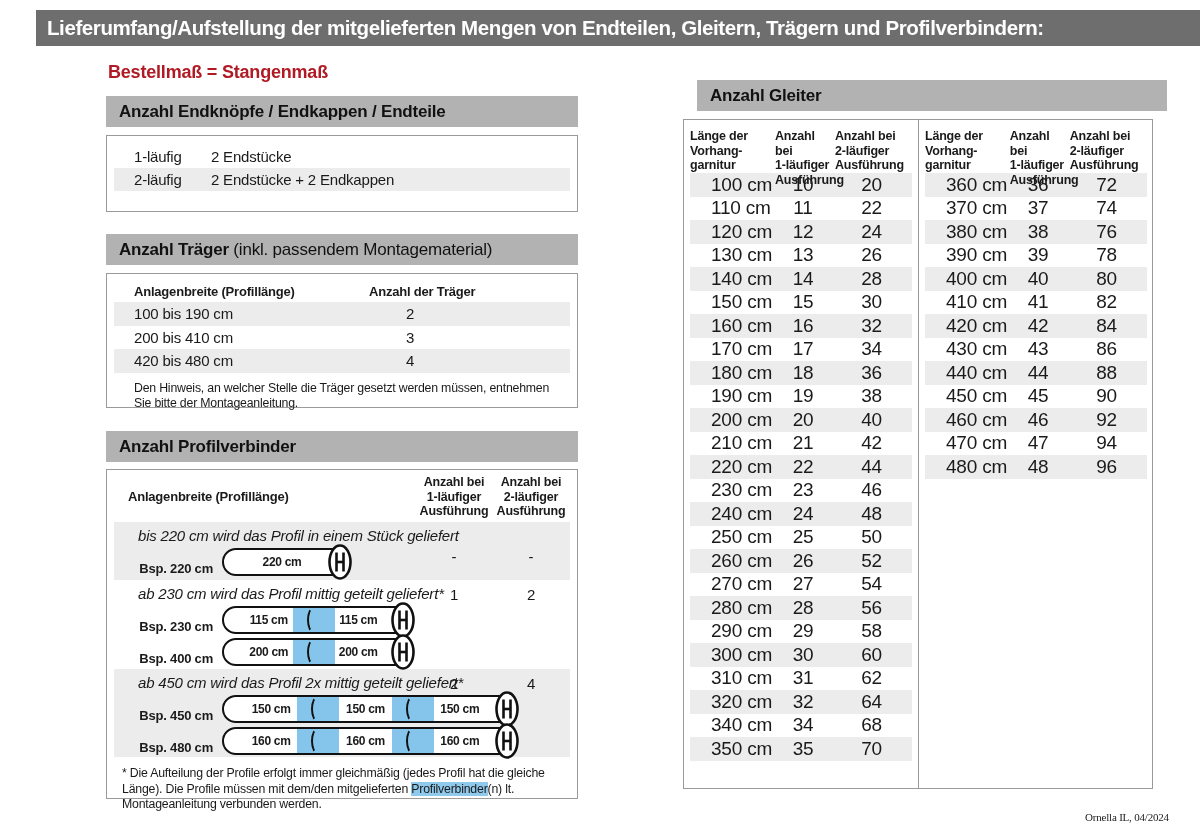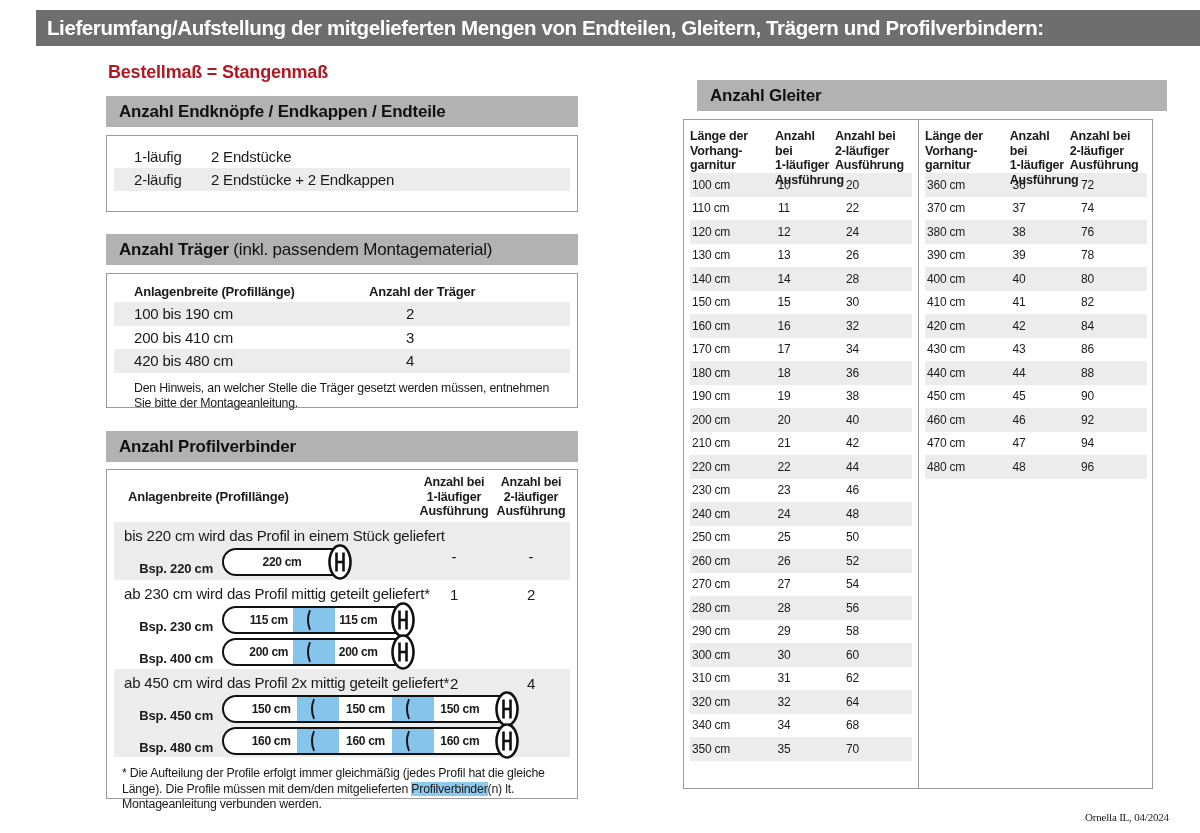--- a/index.html
+++ b/index.html
@@ -52,21 +52,21 @@
   .pvc1 { font-weight:bold; font-size:13px; }
   .pvcol { position:absolute; top:5px; width:80px; text-align:center; font-weight:bold;
            font-size:12.5px; line-height:14.5px; white-space:pre-line; }
   .pvc2 { left:307px; }
   .pvc3 { left:384px; }
   .pv-group { position:relative; margin:0 7px; padding-top:5px; }
   .pv-group.gray { background:#ececec; }
   .g0 { height:58px; }
   .g1 { height:89px; }
   .g2 { height:88px; }
-  .pv-text { display:block; padding-left:10px; font-size:15px; }
+  .pv-text { display:block; padding-left:24px; font-size:15px;font-style:italic; }
   .pv-v { position:absolute; width:80px; text-align:center; font-size:15px; }
   .pv-v1 { left:300px; }
   .pv-v2 { left:377px; }
   .v-top { top:6px; }
   .v-mid { top:45%; }
   .ex-row { display:flex; align-items:flex-end; height:30px; margin-top:2px; }
   .ex-label { width:108px; text-align:right; font-weight:bold; font-size:13px; padding-right:9px; white-space:nowrap; }
   .rod { position:relative; height:28px; border:2px solid #111; border-radius:14px 9px 9px 14px;
          background:#fff; display:flex; }
   .rod.w1seg { width:120px; } .rod.w2seg { width:183px; } .rod.w3seg { width:287px; }
@@ -86,21 +86,21 @@
   .hl { background:#8fc9ec;text-align:center; }
   
   .gh { left:669px; top:80px; width:470px; }
   .gbox { position:absolute; left:655px; top:119px; width:470px; height:670px;
           border:1px solid #9a9a9a; background:#fff; display:flex; }
   .ghalf { width:234.5px; position:relative; }
   .ghalf.second { border-left:1px solid #9a9a9a; }
   .ghead { display:flex; padding-top:9px; height:53px; margin:0 6px; }
   .ghc { text-align:left; font-weight:bold; font-size:12.5px; line-height:14.5px; white-space:pre-line; }
   .gh1 { width:85px; } .gh2 { width:60px; } .gh3 { width:77px; }
-  .grow { height:23.5px; margin:0 6px; padding-left:2px; display:flex; align-items:center; font-size:12px; }
+  .grow { height:23.5px; margin:0 6px; padding-left:21px; display:flex; align-items:center; font-size:19px; }
   .grows .grow:nth-child(odd) { background:#ececec; }
   .gc1 { width:62px; } .gc2 { width:60px; text-align:center; } .gc3 { width:77px; text-align:center; }
   
   .footer { position:absolute; left:1057px; top:811px; font-size:11px; color:#222;font-family:Liberation Serif, serif; }
 </style>
 </head>
 <body>
 
 <div class="page">
 

